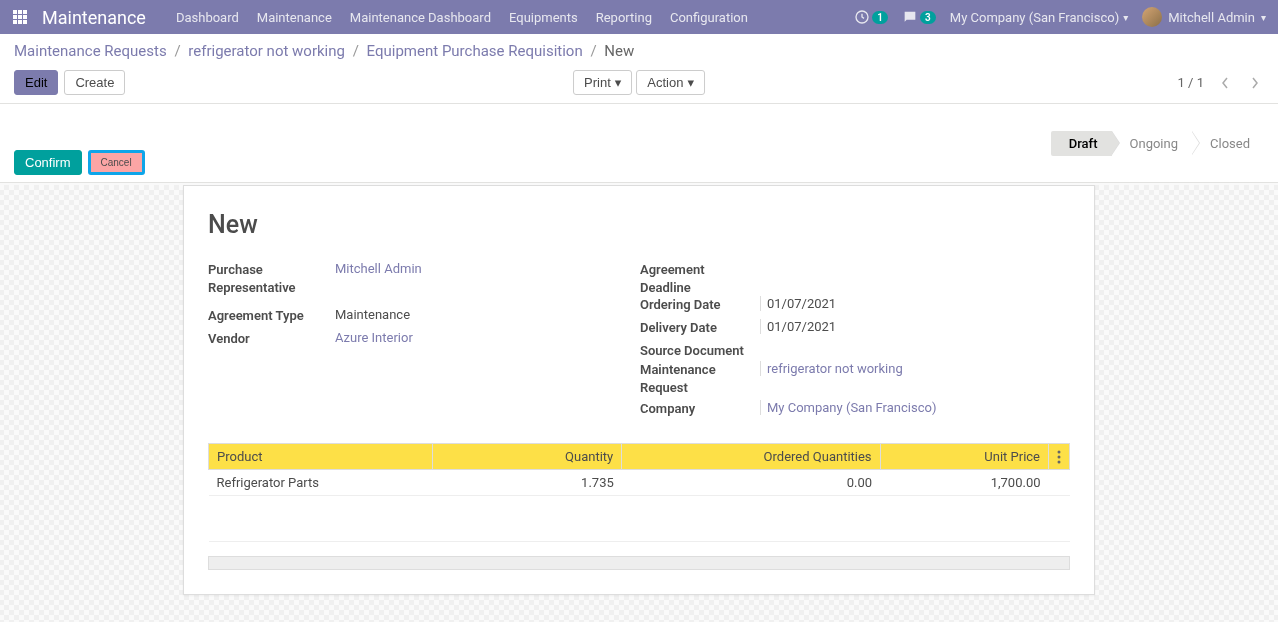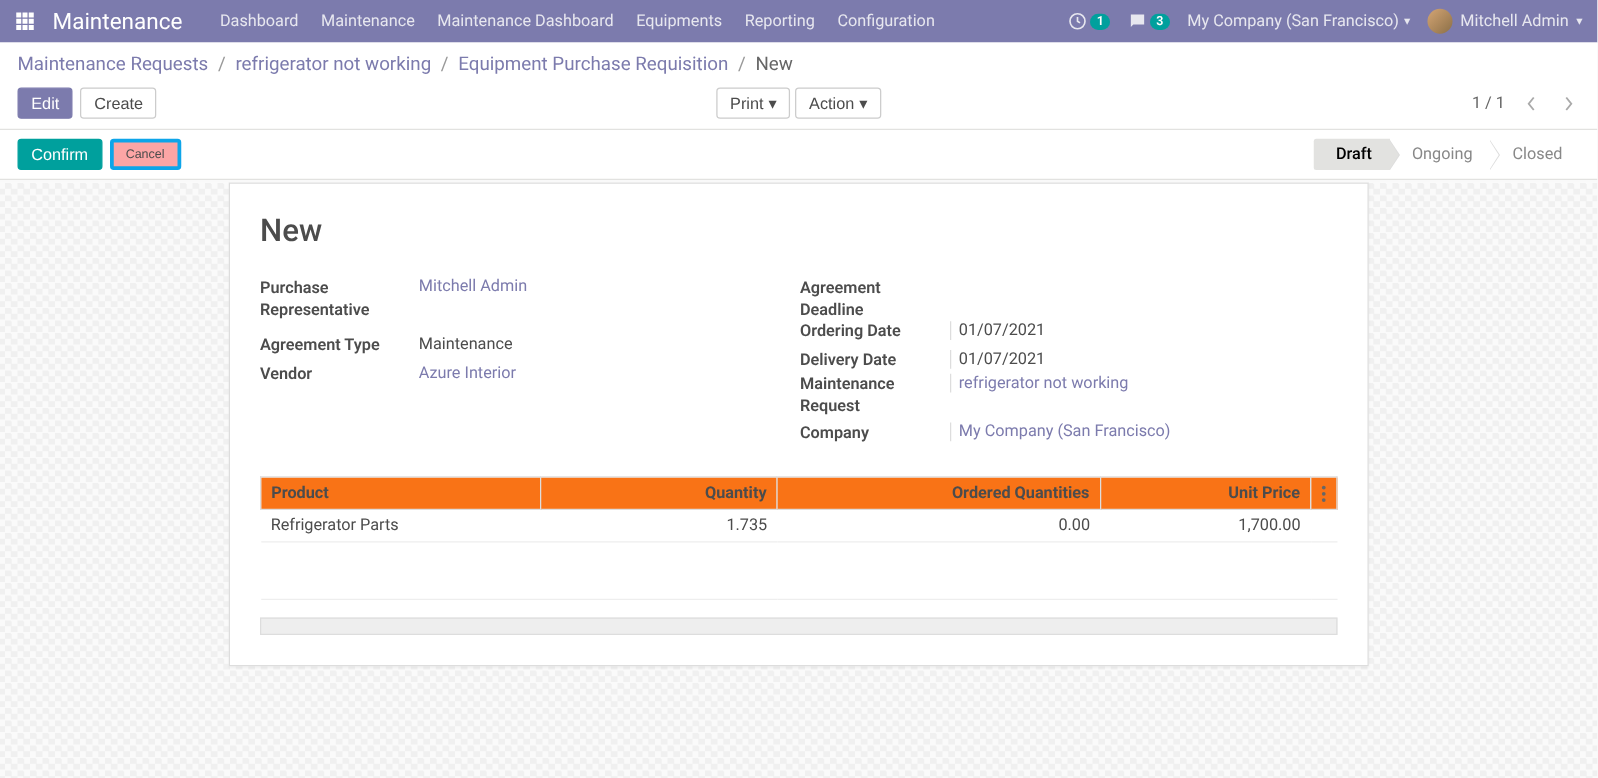--- a/index.html
+++ b/index.html
@@ -21,32 +21,32 @@
     .navbar .caret { font-size: 10px; }
     
     
     .control-panel { background: #fff; border-bottom: 1px solid #e2e2e0; padding: 8px 14px; }
     .breadcrumb { font-size: 15px; color: #7c7bad; margin-bottom: 10px; }
     .breadcrumb a { color: #7c7bad; text-decoration: none; cursor: pointer; }
     .breadcrumb .sep { color: #999; margin: 0 4px; }
     .breadcrumb .current { color: #666; }
     .cp-left { display: flex; gap: 6px; }
     .btn { border: 1px solid #ccc; background: #fff; padding: 4px 10px; font-size: 13px; cursor: pointer; border-radius: 3px; color: #4c4c4c; }
-    .btn-primary { background: #7c7bad; color: #ffffff; border-color: #7c7bad; }
+    .btn-primary { background: #7c7bad; color: #000000; border-color: #7c7bad; }
     .btn-secondary { background: #fff; color: #4c4c4c; }
     .cp-center { display: flex; gap: 4px; position: absolute; left: 50%; transform: translateX(-50%); }
     .btn-dropdown { display: inline-flex; align-items: center; gap: 4px; }
     .cp-right { display: flex; align-items: center; gap: 12px; color: #666; }
     .cp-right .pager { font-size: 13px; }
     .cp-right .nav-arrow { color: #aaa; cursor: pointer; padding: 4px; }
     .cp-wrap { position: relative; display: flex; align-items: center; }
     
     
     .statusbar { background: #fff; border-bottom: 1px solid #e2e2e0; display: flex; justify-content: space-between; align-items: center; padding: 7px 14px; }
-    .statusbar-buttons { display: flex; gap: 6px; }
+    .statusbar-buttons { display: flex; gap: 6px; margin-top: 39px; }
     .btn-confirm { background: #00a09d; color: #fff; border: 1px solid #00a09d; padding: 4px 10px; font-size: 13px; cursor: pointer; border-radius: 3px; }
     .btn-cancel { background: #fca5a5; color: #4c4c4c; border: 3px solid #0ea5e9; padding: 4px 10px; font-size: 10px; cursor: pointer; border-radius: 3px; }
     .statusbar-status { display: flex; align-items: center; }
     .status-step { position: relative; padding: 5px 14px 5px 18px; font-size: 13px; color: #888; background: #fff; }
     .status-step.active { background: #e2e2e0; color: #000000; font-weight: 500; border-radius: 2px 0 0 2px; }
     .status-step::after { content: ''; position: absolute; right: -7px; top: 50%; transform: translateY(-50%); width: 0; height: 0; border-top: 11px solid transparent; border-bottom: 11px solid transparent; border-left: 7px solid #fff; z-index: 2; }
     .status-step.active::after { border-left-color: #e2e2e0; }
     .status-step::before { content: ''; position: absolute; right: -8px; top: 50%; transform: translateY(-50%); width: 0; height: 0; border-top: 12px solid transparent; border-bottom: 12px solid transparent; border-left: 8px solid #ddd; z-index: 1; }
     .status-step:last-child::after, .status-step:last-child::before { display: none; }
     
@@ -63,21 +63,21 @@
     .field-value { color: #4c4c4c; font-size: 13px; flex: 1; }
     .field-value.link { color: #7c7bad; cursor: pointer; }
     .right-border { border-left: 1px solid #ddd; padding-left: 6px; }
     
     
     .tabs { border-bottom: 1px solid #ddd; margin-bottom: 0; }
     .tab { display: inline-block; padding: 7px 14px; border: 1px solid #ddd; border-bottom: none; background: #fff; font-size: 13px; color: #4c4c4c; cursor: pointer; margin-bottom: -1px; border-radius: 3px 3px 0 0; }
     
     
     .products-table { width: 100%; border-collapse: collapse; margin-top: 10px; }
-    .products-table thead th { background: #f97316; text-align: left; padding: 5px 8px; font-weight: 700; font-size: 13px; border: 1px solid #ddd; color: #4c4c4c; }
+    .products-table thead th { background: #fde047; text-align: left; padding: 5px 8px; font-weight: 400; font-size: 13px; border: 1px solid #ddd; color: #4c4c4c; }
     .products-table thead th.num, .products-table tbody td.num { text-align: right; }
     .products-table thead th.menu { width: 20px; text-align: center; }
     .products-table tbody td { padding: 5px 8px; font-size: 13px; border-bottom: 1px solid #eee; }
     .table-filler { height: 46px; border-bottom: 1px solid #ddd; }
     .table-bottom-bar { height: 14px; background: #eee; border: 1px solid #ddd; margin-top: 14px; }
     
     
     .terms-section { margin-top: 24px; }
     .terms-section h2 { color: #7c7bad; font-size: 17px; font-weight: 500; margin-bottom: 10px; }
     
@@ -213,20 +213,24 @@
           <div class="field-label" style="width:120px">Agreement Deadline</div>
           <div class="right-border" style="flex:1"></div>
         </div>
         <div class="field-row" style="margin-top:-4px">
           <div class="field-label" style="width:120px">Ordering Date</div>
           <div class="field-value right-border">01/07/2021</div>
         </div>
         <div class="field-row">
           <div class="field-label" style="width:120px">Delivery Date</div>
           <div class="field-value right-border">01/07/2021</div>
+        </div>
+        <div class="field-row">
+          <div class="field-label" style="width:120px">Source Document</div>
+          <div class="right-border" style="flex:1"></div>
         </div>
         <div class="field-row" style="margin-top:-4px">
           <div class="field-label" style="width:120px">Maintenance Request</div>
           <div class="field-value link right-border">refrigerator not working</div>
         </div>
         <div class="field-row">
           <div class="field-label" style="width:120px">Company</div>
           <div class="field-value link right-border">My Company (San Francisco)</div>
         </div>
       </div>

